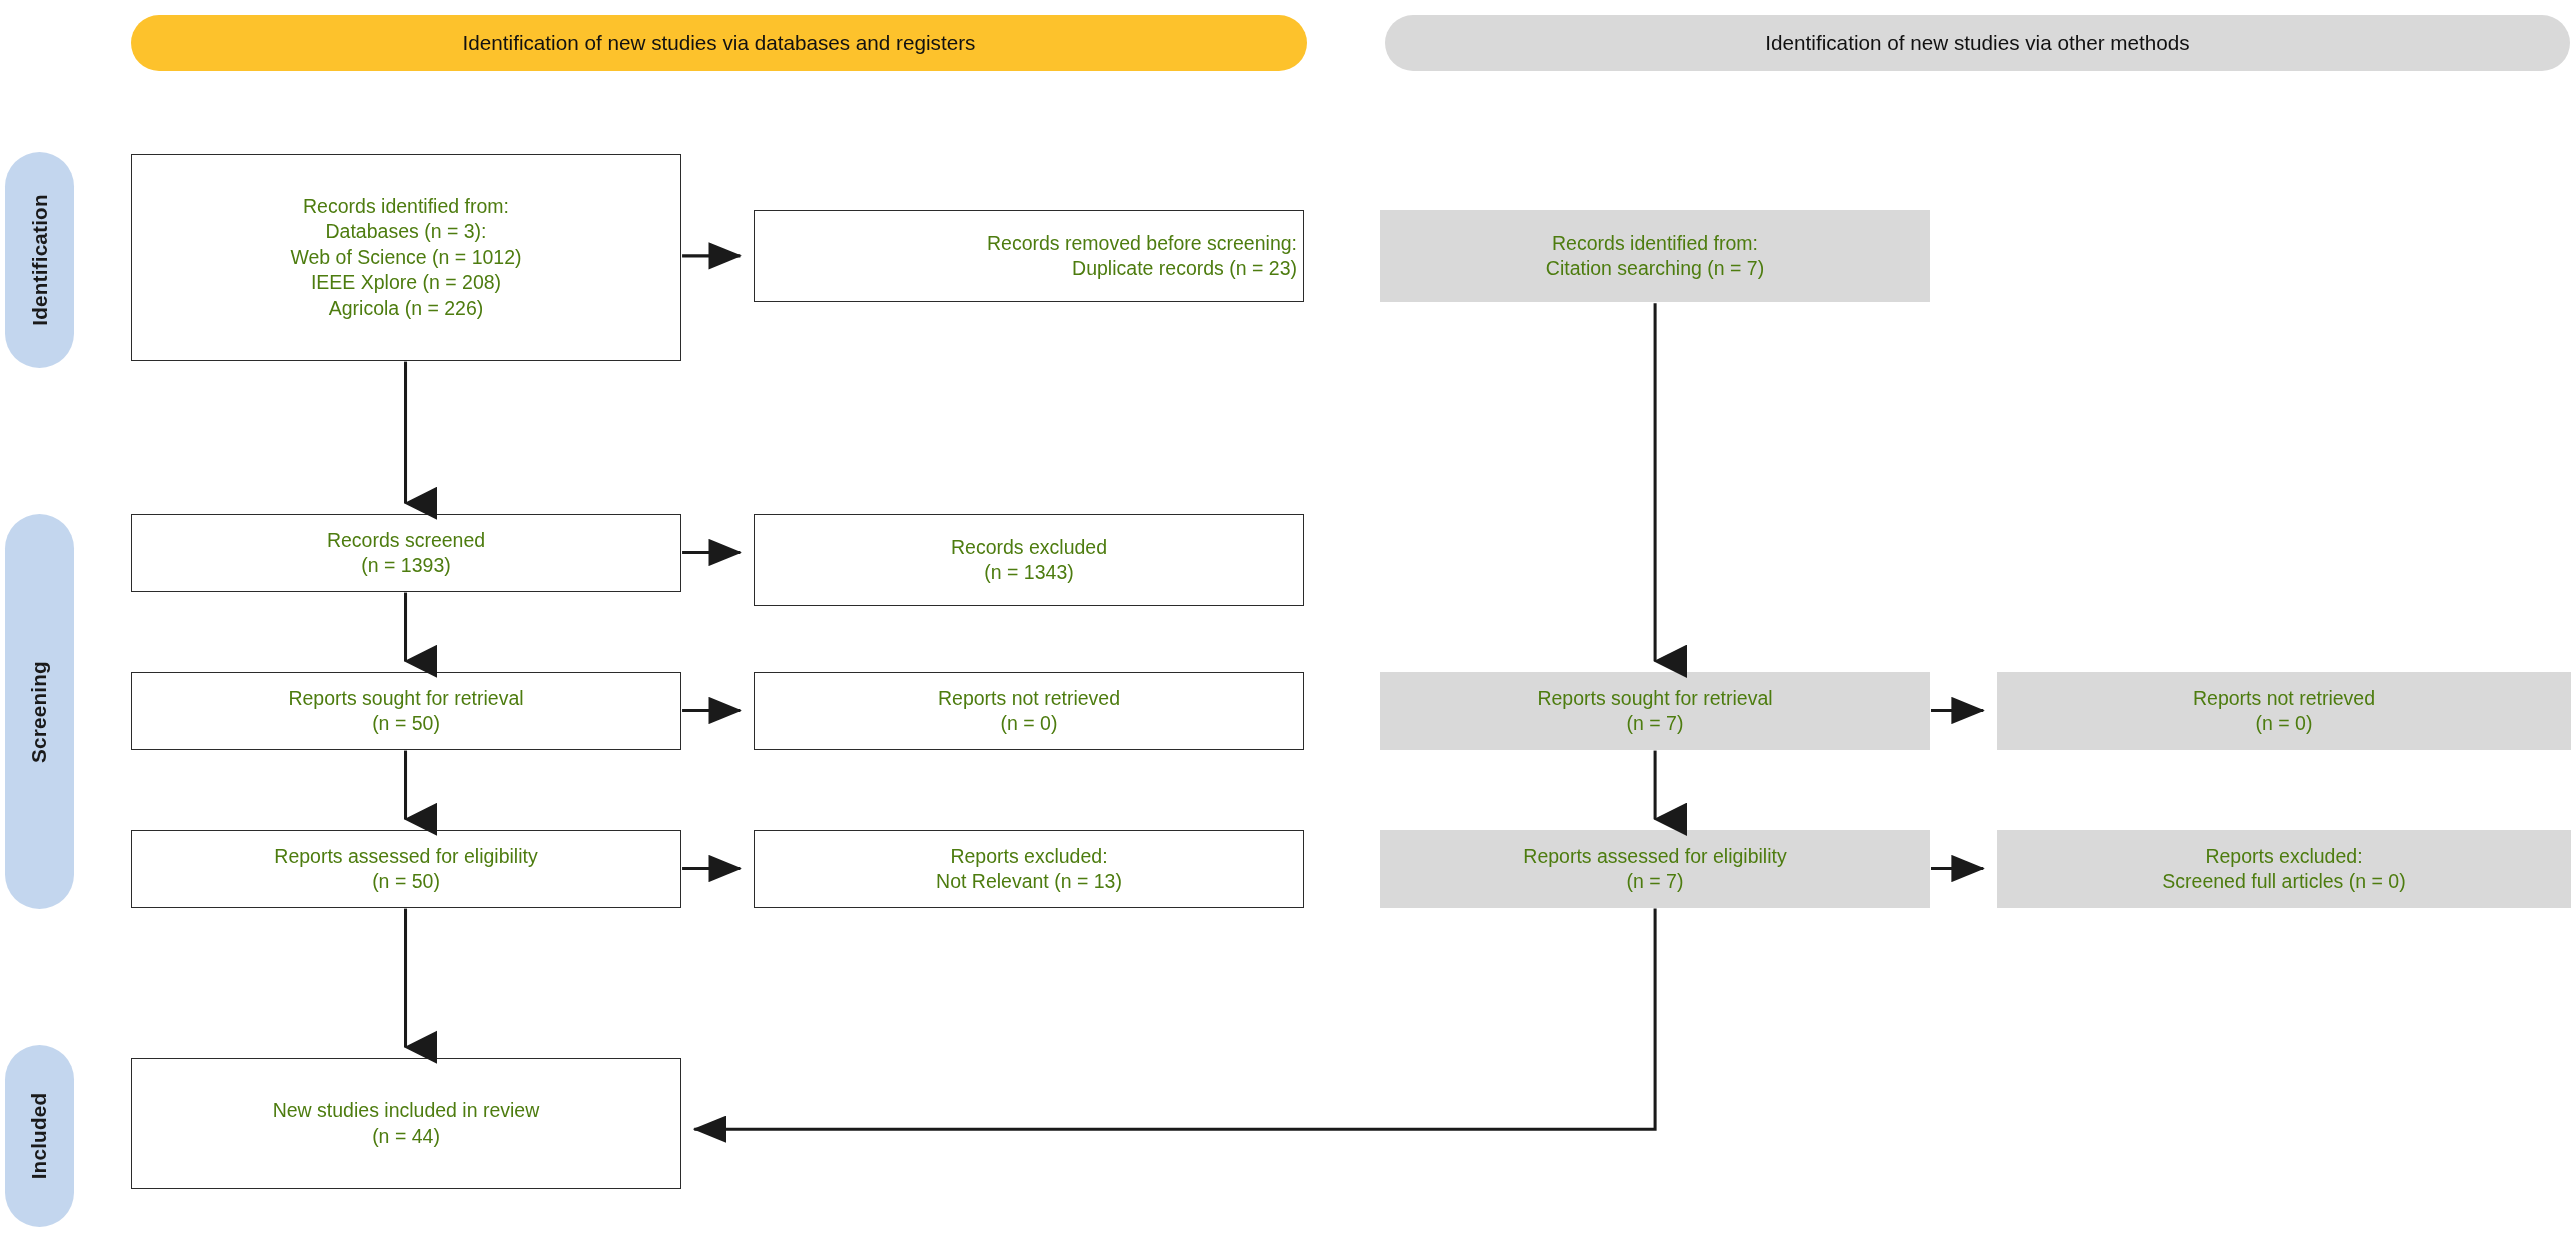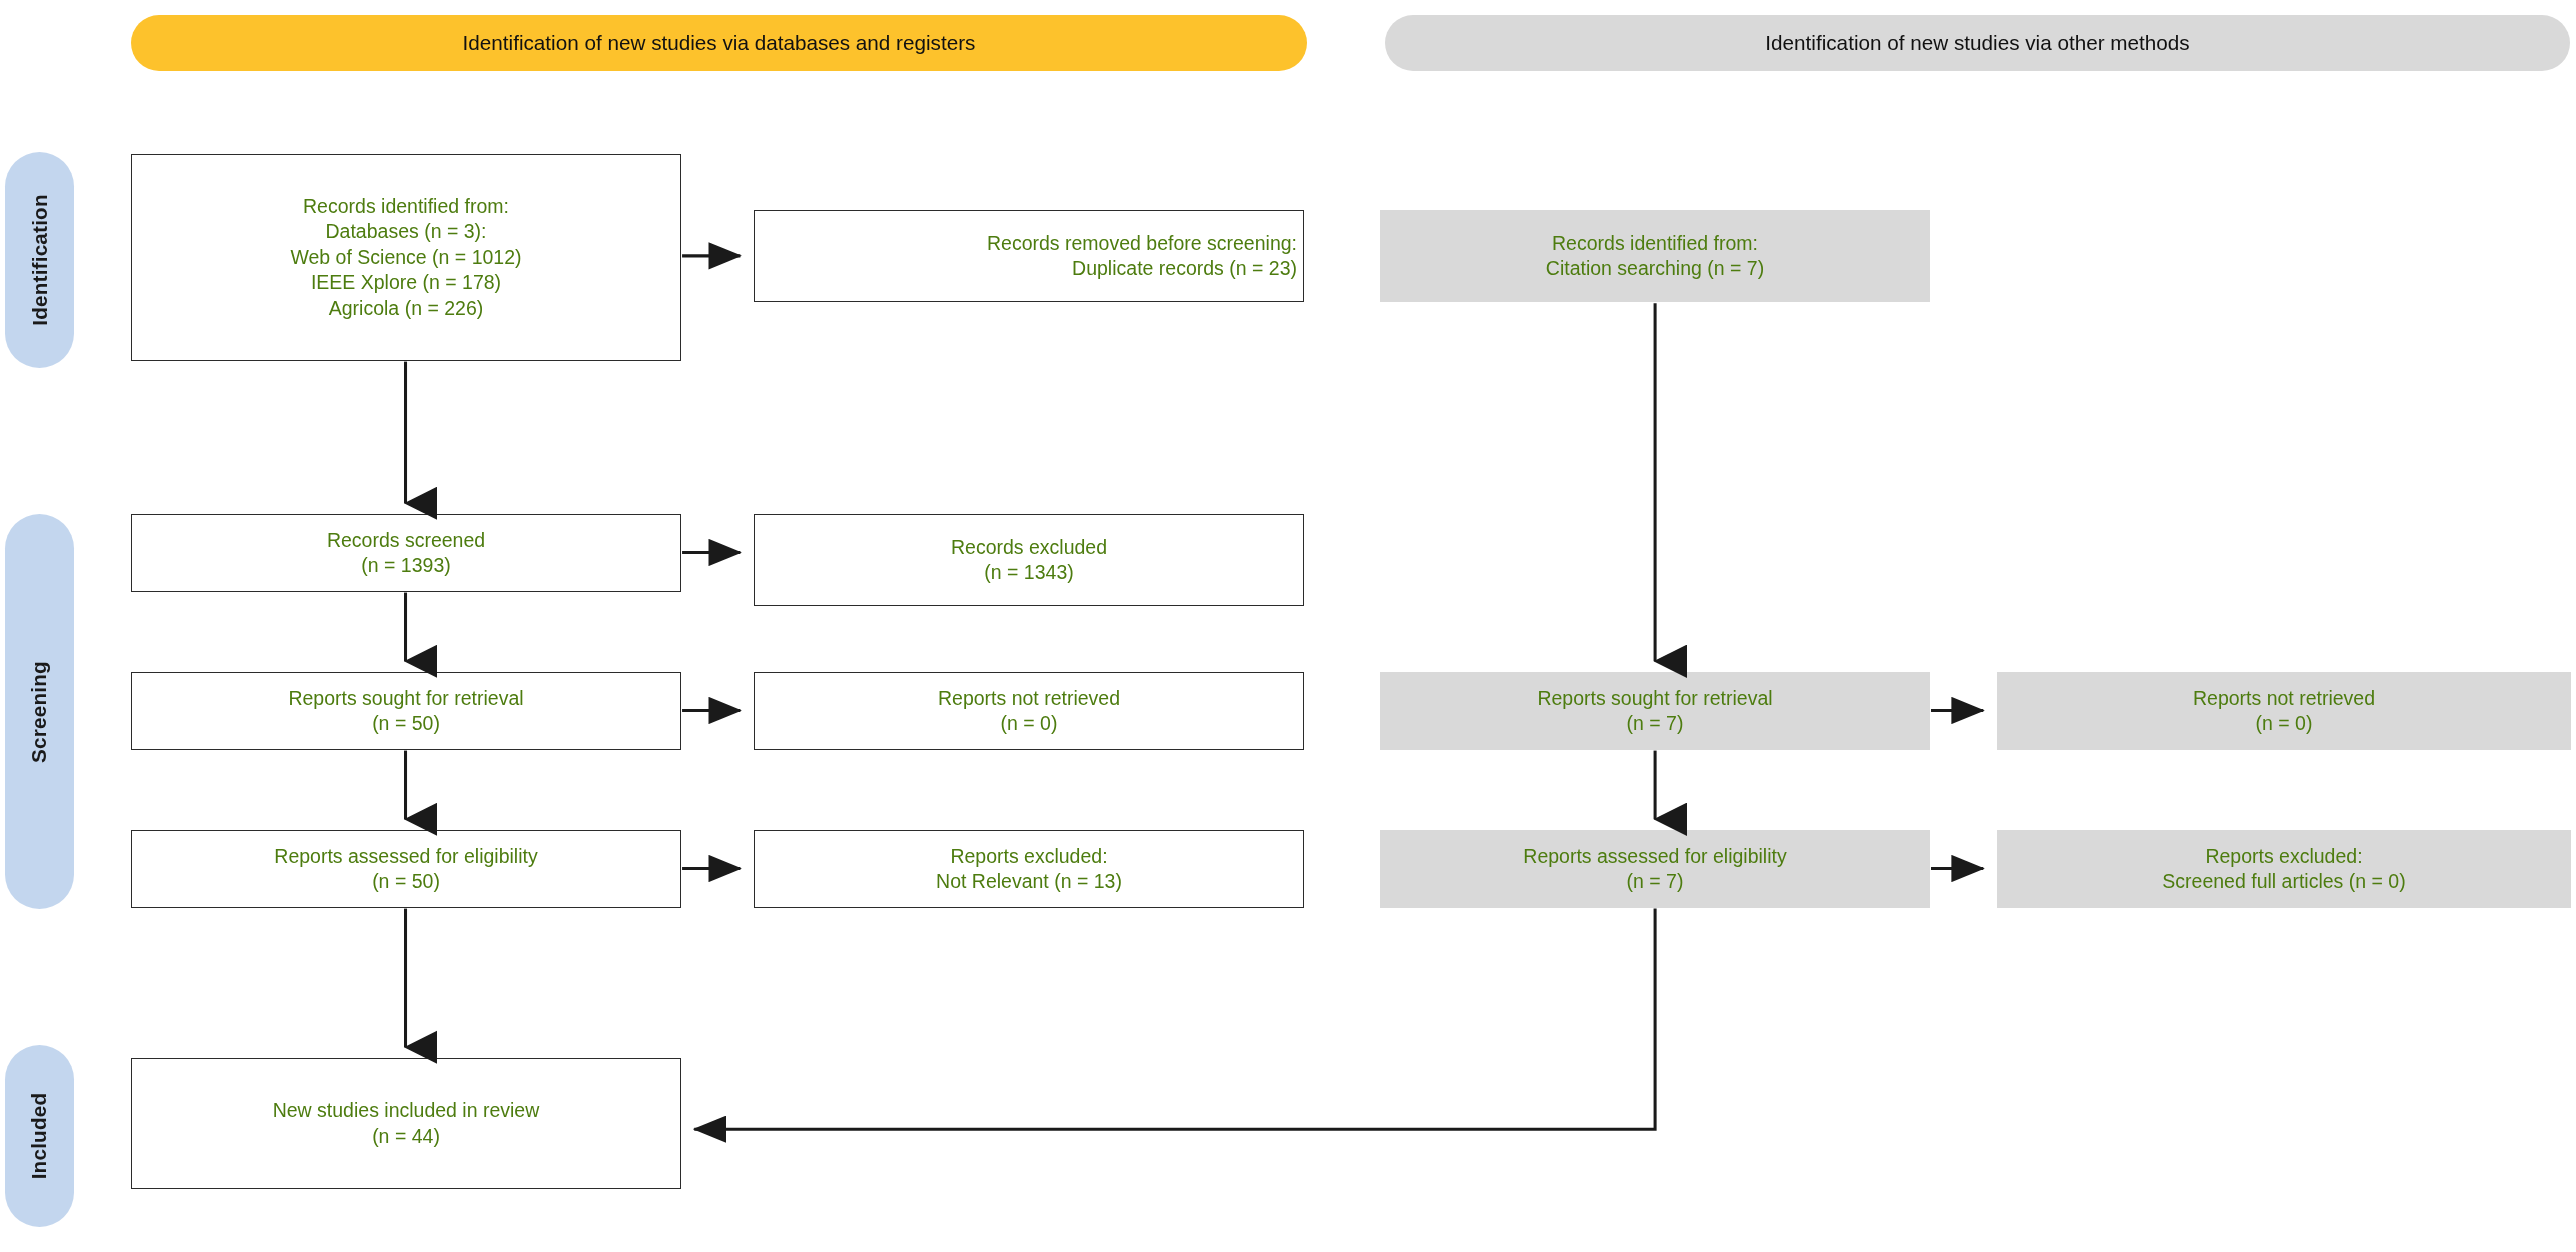--- a/index.html
+++ b/index.html
@@ -103,21 +103,21 @@
   </div>
 
   <div class="phase-label" style="left:4.9px; top:1045px; width:69px; height:182px;">
     <span class="phase-text">Included</span>
   </div>
 
   <div class="box white" style="left:131px; top:154px; width:550px; height:207px;">
     <span class="line">Records identified from:</span>
     <span class="line">Databases (n = 3):</span>
     <span class="line">Web of Science (n = 1012)</span>
-    <span class="line">IEEE Xplore (n = 178)</span>
+    <span class="line">IEEE Xplore (n = 208)</span>
     <span class="line">Agricola (n = 226)</span>
   </div>
 
   <div class="box white" style="left:754px; top:210px; width:550px; height:92px;align-items:flex-end;">
     <span class="line">Records removed before screening:</span>
     <span class="line">Duplicate records (n = 23)</span>
   </div>
 
   <div class="box white" style="left:131px; top:514px; width:550px; height:78px;">
     <span class="line">Records screened</span>

